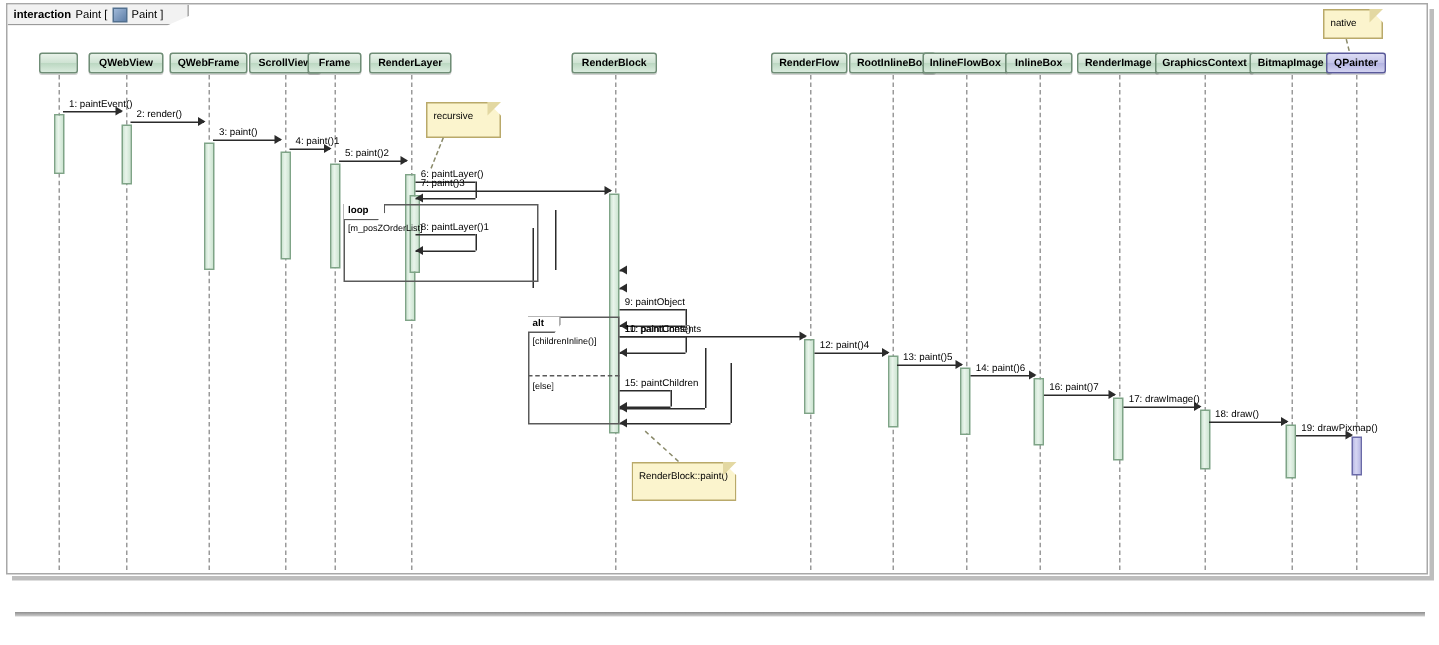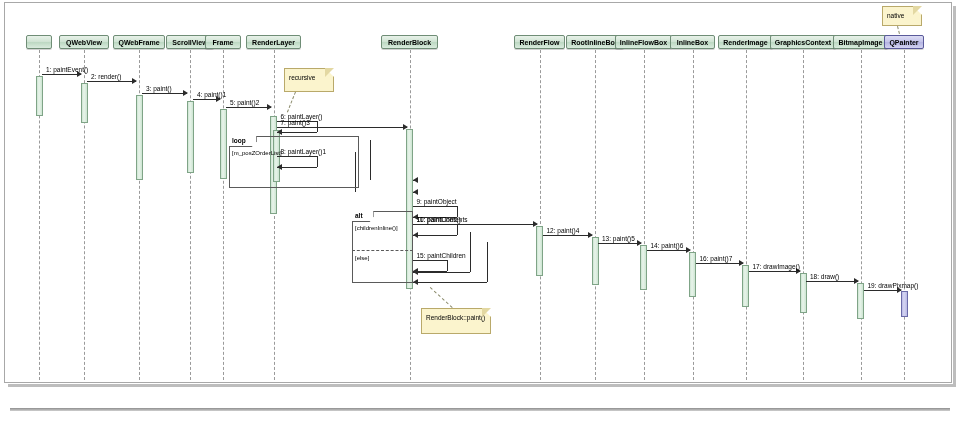--- a/index.html
+++ b/index.html
@@ -204,20 +204,26 @@
 </head>
 <body>
 
 <div id="root">
 
   <div class="canvas-shadow-r"></div>
   <div class="canvas-shadow-b"></div>
   <div class="canvas-frame"></div>
   <div class="page-shadow"></div>
 
+  <div class="frame-tab">
+    <span class="kw">interaction</span>
+    <span class="nm">Paint [</span>
+    <span class="tab-mini-icon"></span>
+    <span class="nm">Paint ]</span>
+  </div>
 
   <div id="diagram-body">
       <div class="lifeline-dash" style="left: 39px; top: 50px; height: 330px;"></div>
       <div class="lifeline-head" style="left: 26px; top: 35px; width: 26px;"></div>
       <div class="lifeline-dash" style="left: 84px; top: 50px; height: 330px;"></div>
       <div class="lifeline-head" style="left: 59px; top: 35px; width: 50px;">QWebView</div>
       <div class="lifeline-dash" style="left: 139px; top: 50px; height: 330px;"></div>
       <div class="lifeline-head" style="left: 113px; top: 35px; width: 52px;">QWebFrame</div>
       <div class="lifeline-dash" style="left: 190px; top: 50px; height: 330px;"></div>
       <div class="lifeline-head" style="left: 166px; top: 35px; width: 48px;">ScrollView</div>

